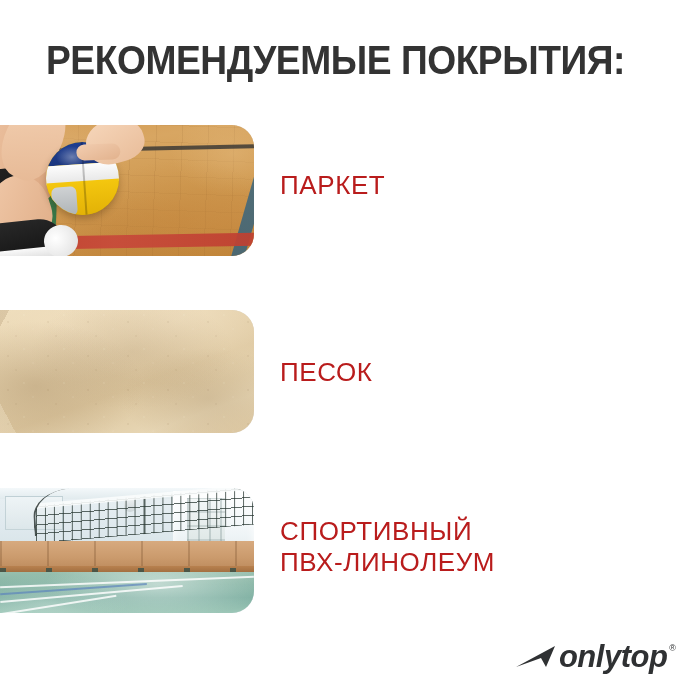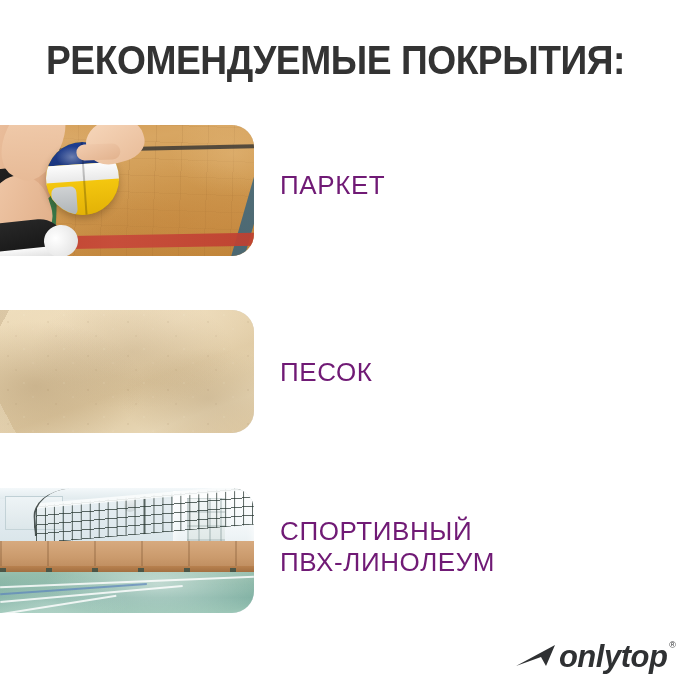--- a/index.html
+++ b/index.html
@@ -34,21 +34,21 @@
     position:absolute;left:0;top:0;
     width:254px;height:100%;
     border-radius:0 22px 22px 0;
     overflow:hidden;
     background:#ddd;
   }
 
   .label{
     position:absolute;left:280px;
     font-size:26px;line-height:31px;
-    color:#701a75;
+    color:#b91c1c;
     letter-spacing:0.6px;
     white-space:pre;
   }
   .row.r1 .label{top:60px;transform:translateY(-50%);}
   .row.r2 .label{top:62px;transform:translateY(-50%);text-align:right;}
   .row.r3 .label{top:28px;}
 
   
   .parquet{position:absolute;inset:0;
     background:
@@ -285,21 +285,21 @@
   }
   .net-cable{
     position:absolute;left:13%;top:1%;width:24%;height:36%;
     border-left:2px solid rgba(35,45,42,.8);
     border-radius:60% 0 0 0;transform:rotate(-4deg);
   }
 
   
   .logo{
     position:absolute;right:24px;bottom:28px;
-    display:flex;align-items:flex-start;
+    display:flex;align-items:center;
   }
   .logo-mark{display:block;}
   .logo-word{
     font-size:31px;line-height:31px;
     font-weight:bold;font-style:italic;
     color:#2f3133;letter-spacing:-0.5px;
     margin-left:-2px;
   }
   .logo-reg{
     font-size:9px;line-height:9px;color:#2f3133;

